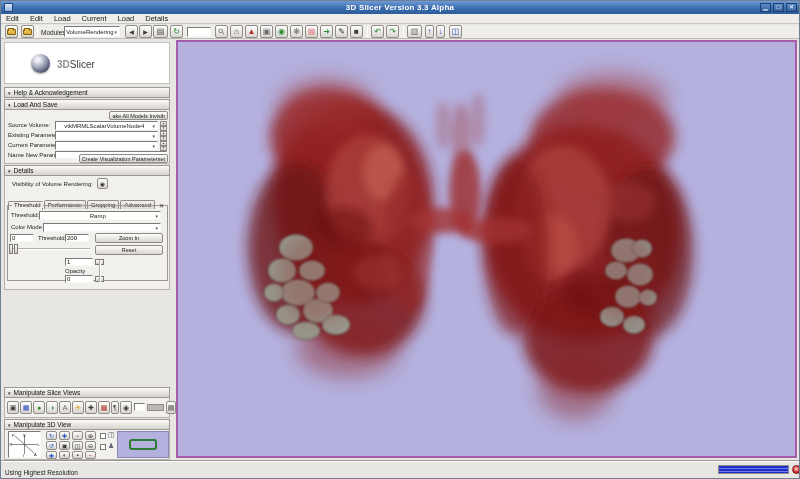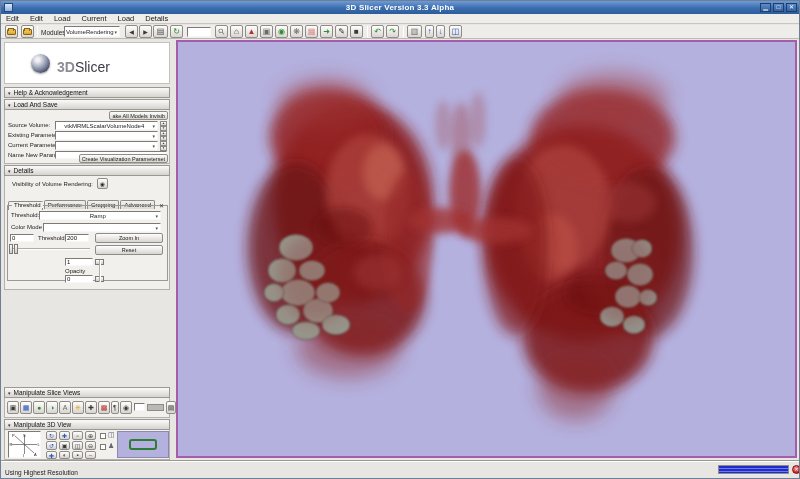--- a/index.html
+++ b/index.html
@@ -30,21 +30,21 @@
   .tb-label{position:absolute;top:4px;font-size:6.5px;color:#222;}
   .combo{background:#fff;border:1px solid;border-color:#7d7a75 #f7f7f7 #f7f7f7 #7d7a75;display:flex;align-items:center;}
   .combo .val{flex:1;text-align:center;font-size:6px;color:#222;white-space:nowrap;overflow:hidden;}
   .combo .mark{font-size:5px;color:#555;padding-right:2px;}
   .inset{background:#fff;border:1px solid;border-color:#7d7a75 #f7f7f7 #f7f7f7 #7d7a75;}
   
   .panel-bg{position:absolute;left:1px;top:38px;width:172px;height:421px;background:#e8e6e2;}
   .logo-box{position:absolute;left:3px;top:41px;width:166px;height:42px;background:#fff;border:1px solid #c4c1bc;}
   .logo-sphere{position:absolute;left:26px;top:11px;width:19px;height:19px;border-radius:50%;
     background:radial-gradient(circle at 35% 30%,#f2f2f5 10%,#9aa0b5 45%,#3c4560 80%,#23283a);box-shadow:0 1px 2px rgba(0,0,0,.4);}
-  .logo-text{position:absolute;left:52px;top:16px;font-size:14px;}
+  .logo-text{position:absolute;left:52px;top:16px;font-size:10px;}
   .logo-text .p1{color:#8d8d92;font-weight:bold;}
   .logo-text .p2{color:#3c3c46;}
   .hdr{position:absolute;left:3px;width:166px;height:11px;background:linear-gradient(#fbfaf9,#d7d4cf);
     border:1px solid #9c9994;display:flex;align-items:center;gap:3px;padding:0 3px;}
   .hdr .arr{font-size:5px;color:#333;}
   .hdr .lbl{font-size:6.5px;color:#111;}
   .subpanel{position:absolute;left:3px;width:166px;background:#f2f0ec;border:1px solid #b5b2ad;border-top:none;}
   .flabel{position:absolute;font-size:6px;color:#222;white-space:nowrap;}
   .sbtn2{position:absolute;height:9px;border:1px solid #8f8c87;border-radius:2px;background:linear-gradient(#fdfdfd,#d8d5d0);
     font-size:5.5px;color:#222;display:flex;align-items:center;justify-content:center;white-space:nowrap;overflow:hidden;padding:0 2px;}

